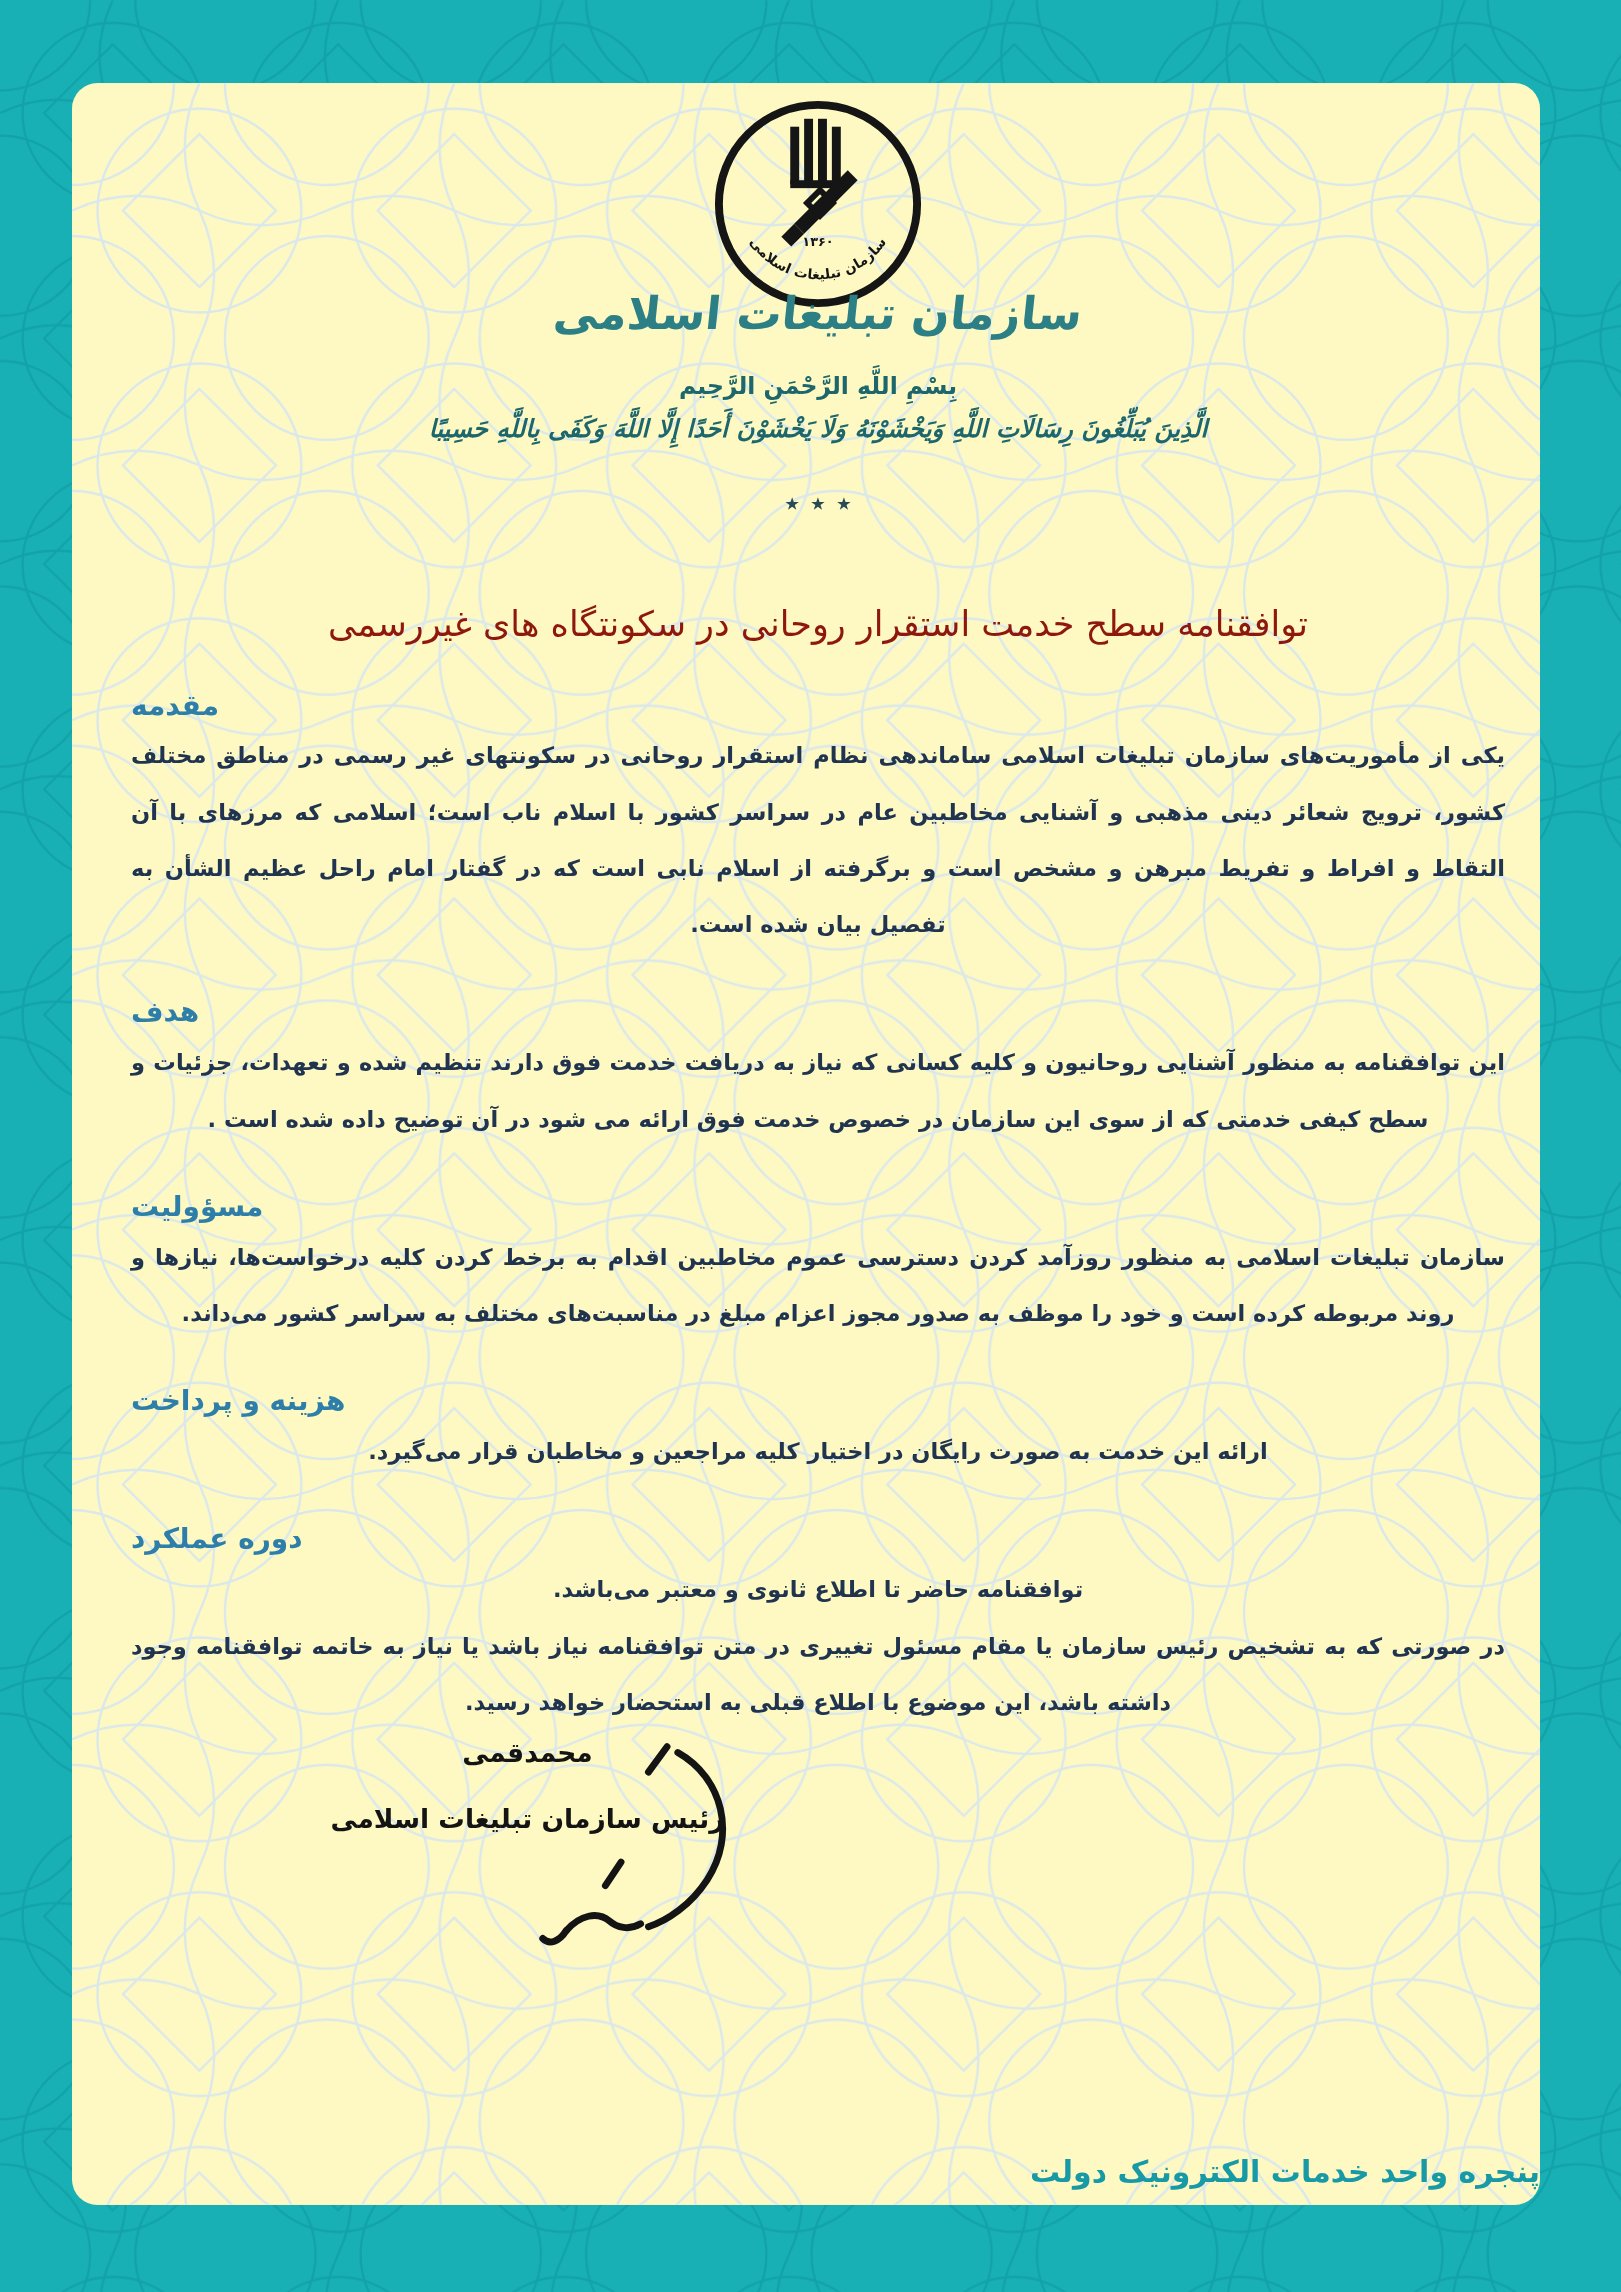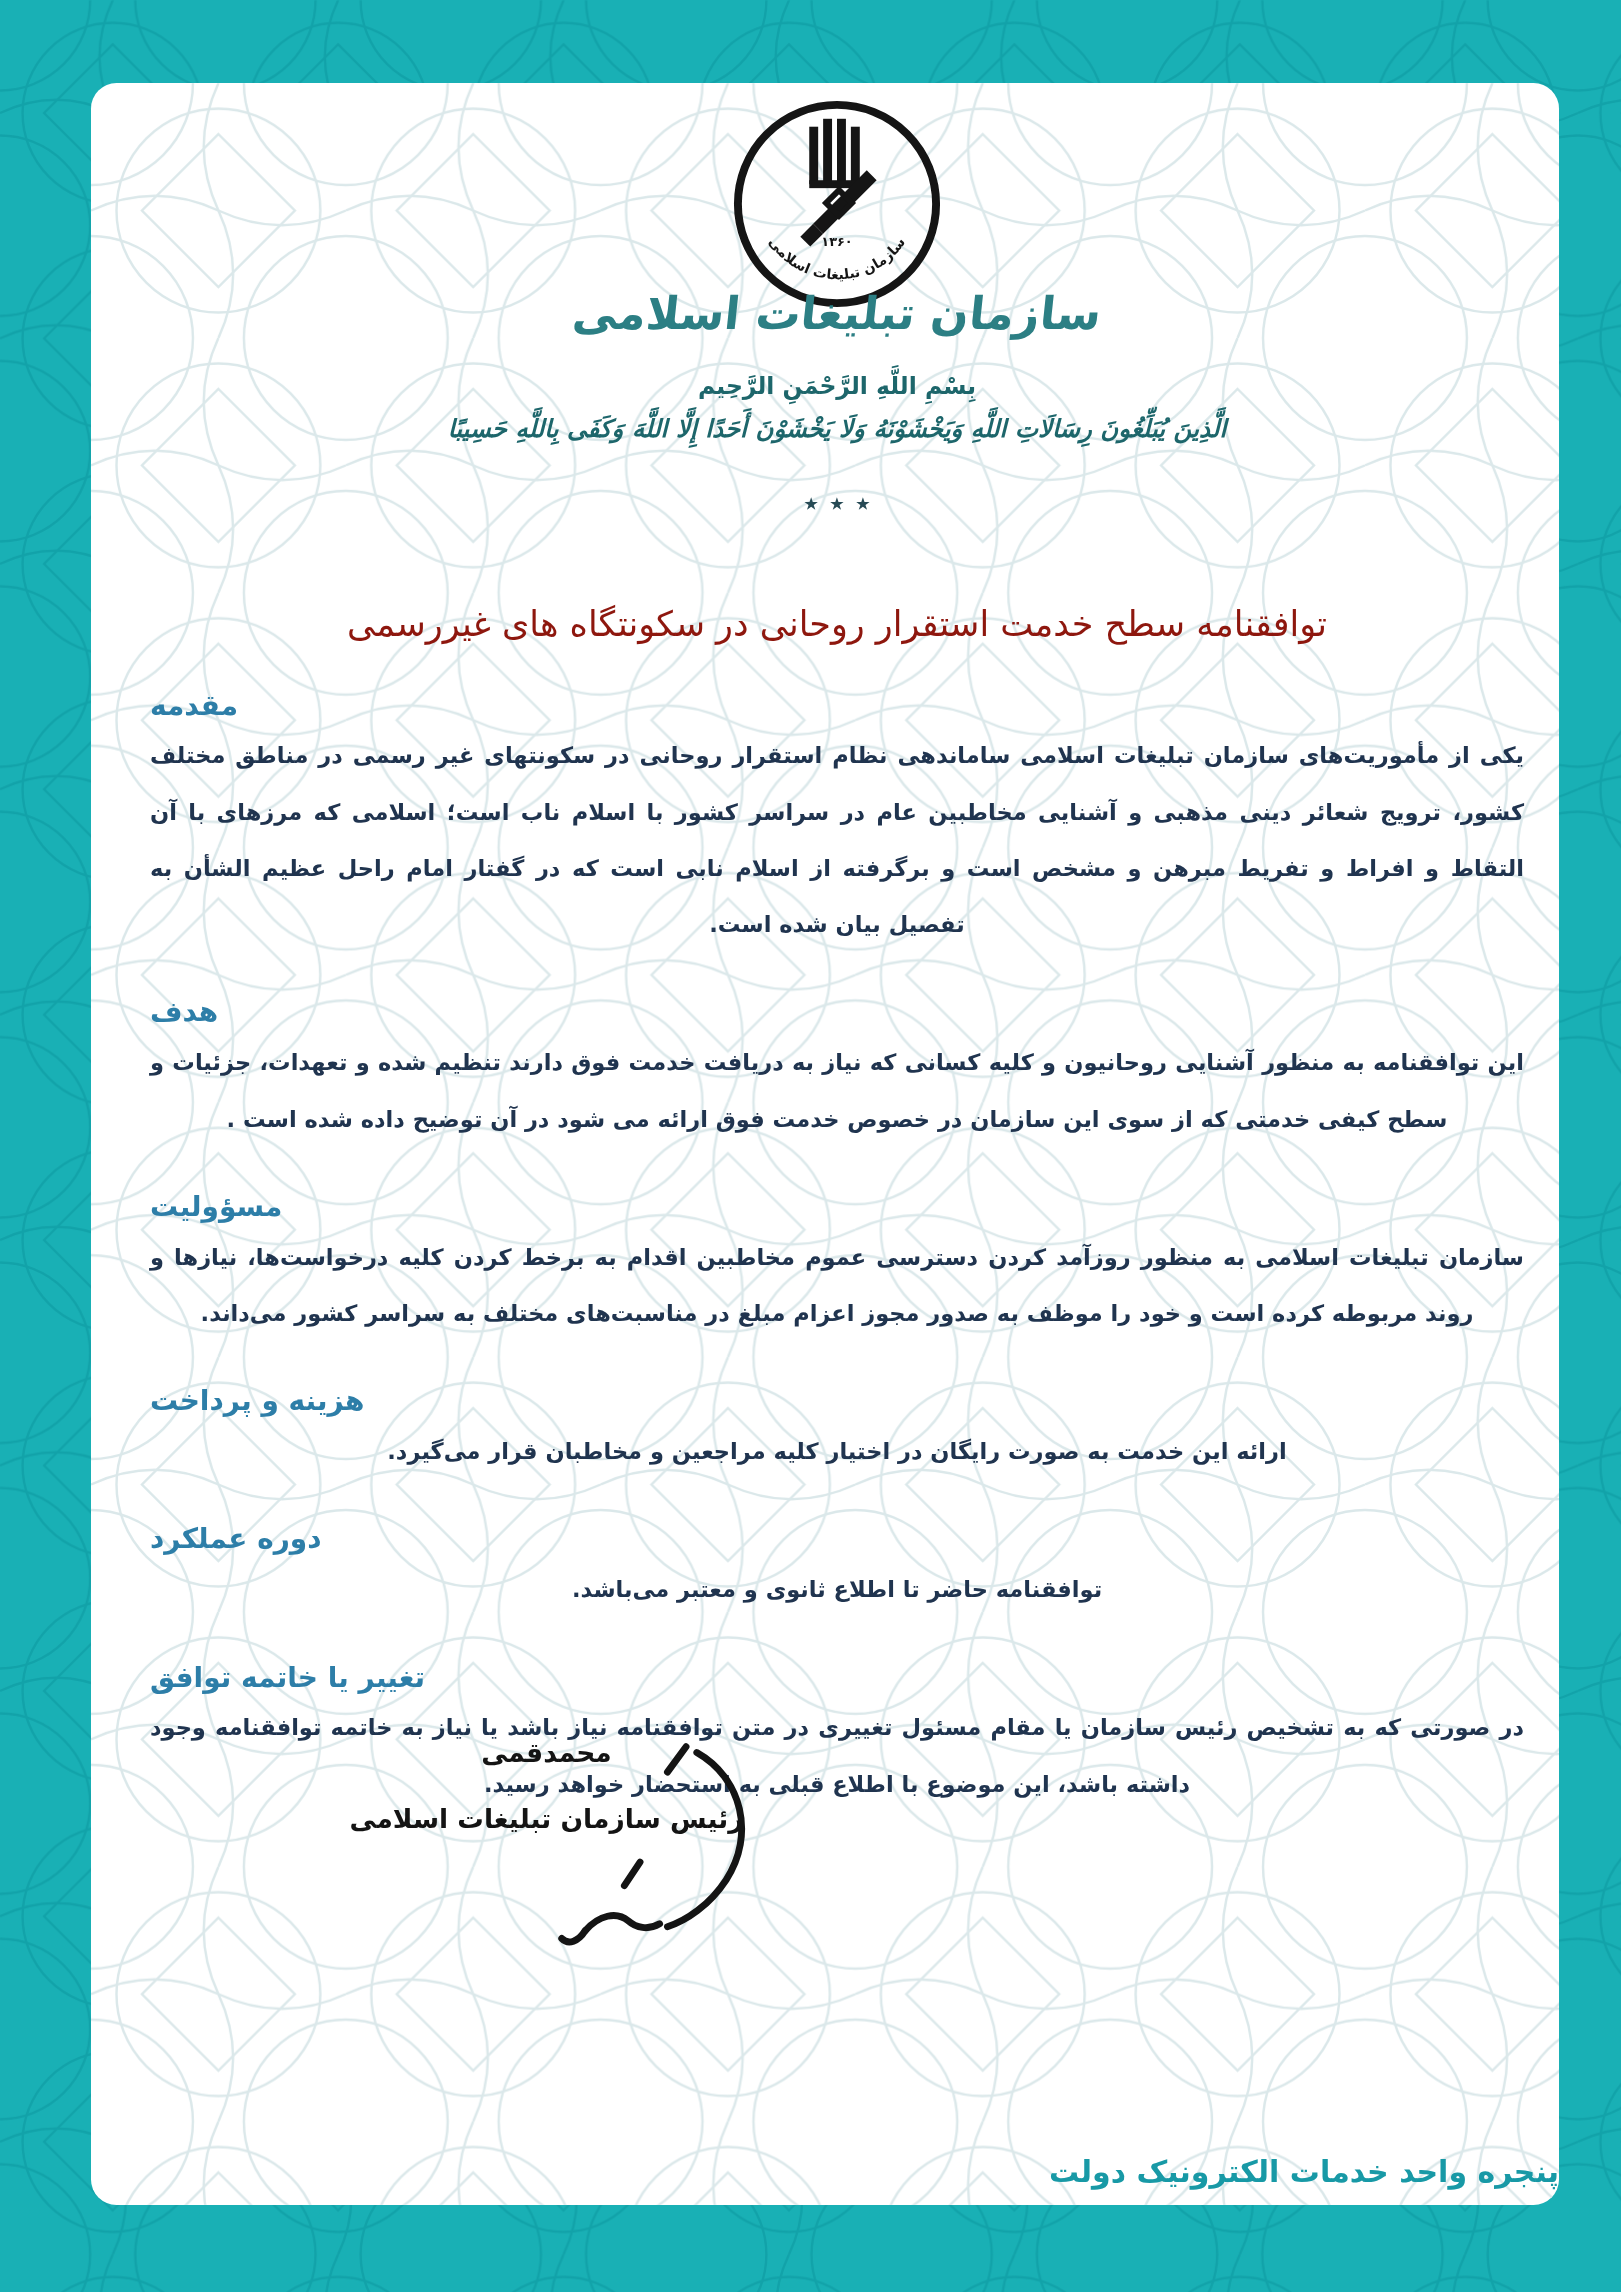--- a/index.html
+++ b/index.html
@@ -10,23 +10,23 @@
     position:relative;
     width:1621px; height:2293px;
     background:#19b0b5;
     overflow:hidden;
     margin:0 auto;
   }
   .page-pattern { position:absolute; inset:0; display:block; }
 
   .sheet {
     position:absolute;
-    left:91px; top:83px;
+    left:72px; top:83px;
     width:1468px; height:2122px;
-    background:#ffffff;
+    background:#fef9c3;
     border-radius:25.5px;
     overflow:hidden;
   }
   .sheet-pattern { position:absolute; inset:0; display:block; }
 
   .content {
     position:relative;
     width:100%; height:100%;
     padding:11.8px 35px 0 59px;
     text-align:center;
@@ -206,21 +206,20 @@
           <h2 class="sec-h">هزینه و پرداخت</h2>
           <p class="sec-b">ارائه این خدمت به صورت رایگان در اختیار کلیه مراجعین و مخاطبان قرار می‌گیرد.</p>
         </section>
 
         <section>
           <h2 class="sec-h">دوره عملکرد</h2>
           <p class="sec-b">توافقنامه حاضر تا اطلاع ثانوی و معتبر می‌باشد.</p>
         </section>
 
         <section>
-          <h2 class="sec-h">تغییر یا خاتمه توافق</h2>
           <p class="sec-b">در صورتی که به تشخیص رئیس سازمان یا مقام مسئول تغییری در متن توافقنامه نیاز باشد یا نیاز به خاتمه توافقنامه وجود داشته باشد، این موضوع با اطلاع قبلی به استحضار خواهد رسید.</p>
         </section>
 
       </div>
 
       <div class="signature">
         <div class="sig-name">محمدقمی</div>
         <div class="sig-title">رئیس سازمان تبلیغات اسلامی</div>
         <svg class="sig-scribble" width="245" height="230" viewBox="0 0 250 235">
           <g fill="none" stroke="#141414" stroke-width="7" stroke-linecap="round">

